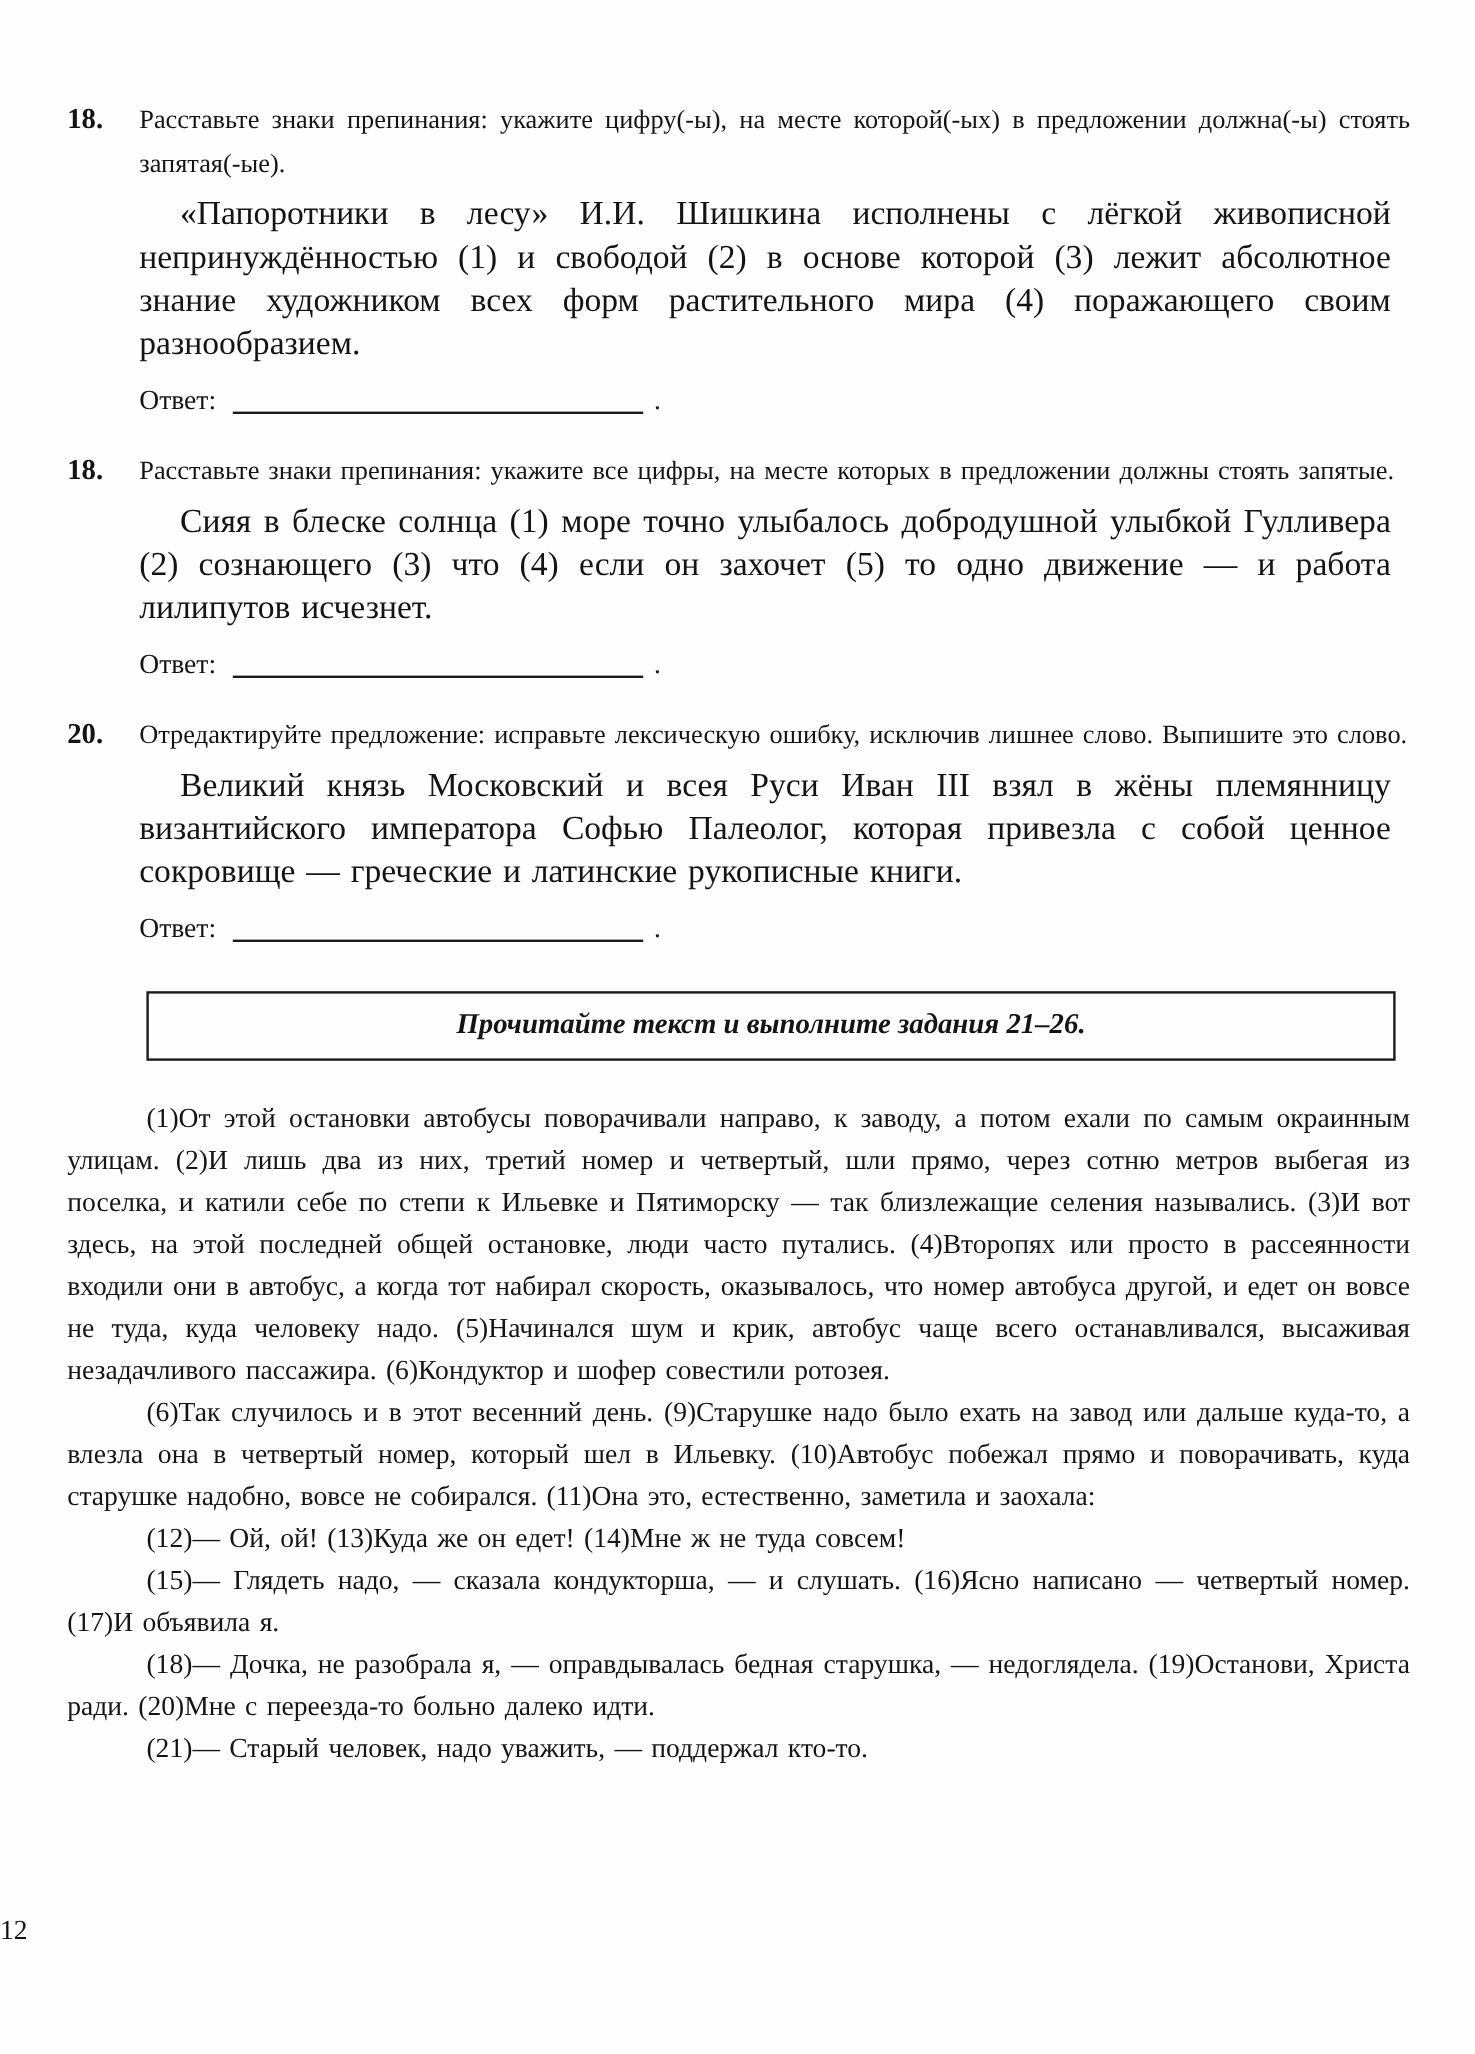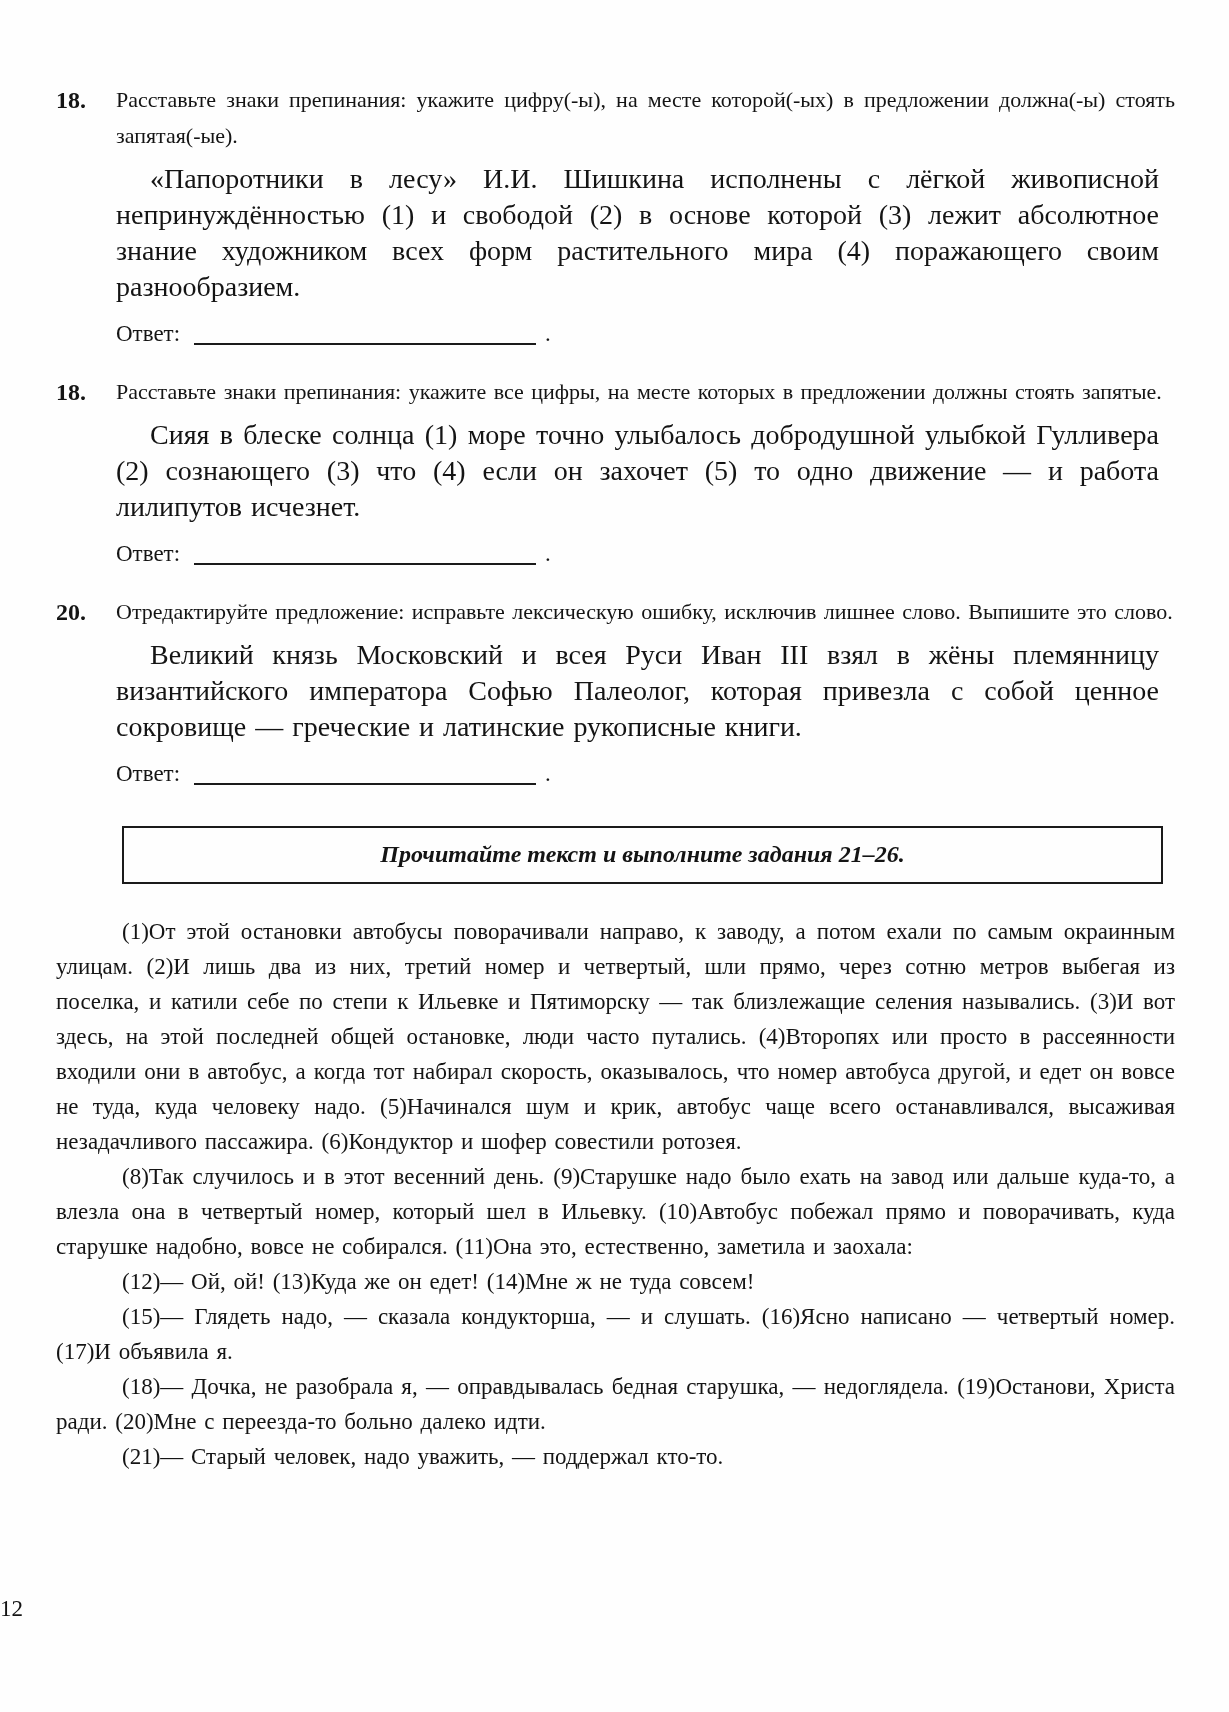--- a/index.html
+++ b/index.html
@@ -133,21 +133,21 @@
       </div>
     </div>
   </section>
 
   <div class="reading-box">
     <p>Прочитайте текст и выполните задания 21–26.</p>
   </div>
 
   <div class="passage">
     <p>(1)От этой остановки автобусы поворачивали направо, к заводу, а потом ехали по самым окраинным улицам. (2)И лишь два из них, третий номер и четвертый, шли прямо, через сотню метров выбегая из поселка, и катили себе по степи к Ильевке и Пятиморску — так близлежащие селения назывались. (3)И вот здесь, на этой последней общей остановке, люди часто путались. (4)Второпях или просто в рассеянности входили они в автобус, а когда тот набирал скорость, оказывалось, что номер автобуса другой, и едет он вовсе не туда, куда человеку надо. (5)Начинался шум и крик, автобус чаще всего останавливался, высаживая незадачливого пассажира. (6)Кондуктор и шофер совестили ротозея.</p>
-    <p>(8)Так случилось и в этот весенний день. (9)Старушке надо было ехать на завод или дальше куда-то, а влезла она в четвертый номер, который шел в Ильевку. (10)Автобус побежал прямо и поворачивать, куда старушке надобно, вовсе не собирался. (11)Она это, естественно, заметила и заохала:</p>
+    <p>(6)Так случилось и в этот весенний день. (9)Старушке надо было ехать на завод или дальше куда-то, а влезла она в четвертый номер, который шел в Ильевку. (10)Автобус побежал прямо и поворачивать, куда старушке надобно, вовсе не собирался. (11)Она это, естественно, заметила и заохала:</p>
     <p>(12)— Ой, ой! (13)Куда же он едет! (14)Мне ж не туда совсем!</p>
     <p>(15)— Глядеть надо, — сказала кондукторша, — и слушать. (16)Ясно написано — четвертый номер. (17)И объявила я.</p>
     <p>(18)— Дочка, не разобрала я, — оправдывалась бедная старушка, — недоглядела. (19)Останови, Христа ради. (20)Мне с переезда-то больно далеко идти.</p>
     <p>(21)— Старый человек, надо уважить, — поддержал кто-то.</p>
   </div>
 
   <div class="page-number">12</div>
 
 </div>
 

